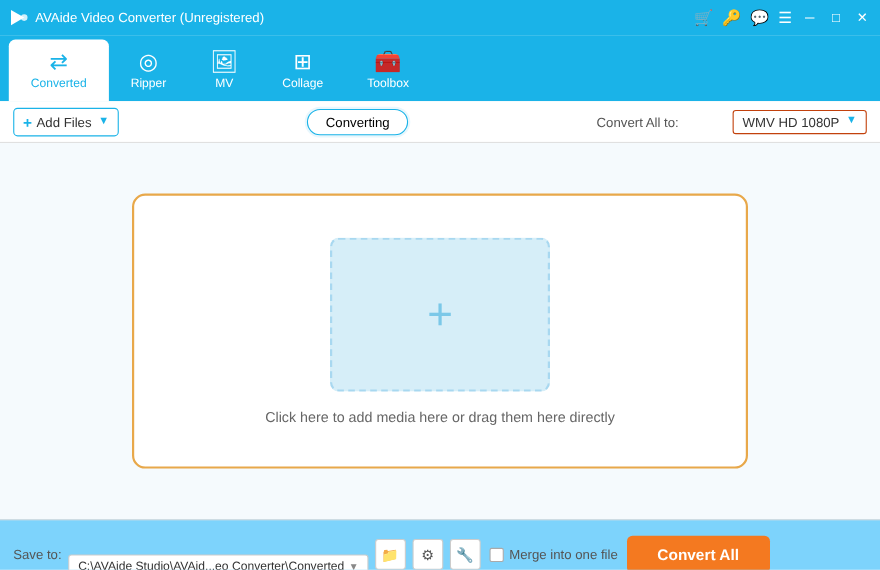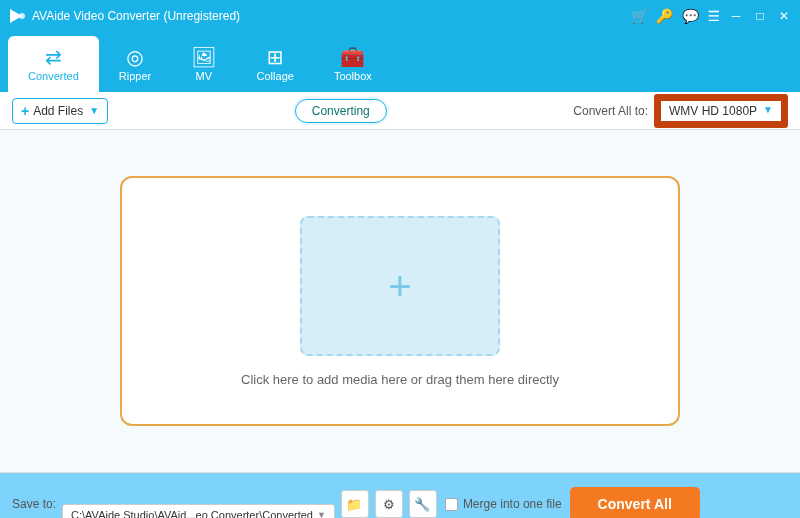--- a/index.html
+++ b/index.html
@@ -137,42 +137,43 @@
       padding: 4px 16px;
       border-radius: 14px;
       font-size: 12px;
       cursor: pointer;
       color: #666;
       border: none;
       background: transparent;
     }
     .tab-btn.active {
       background: white;
-      color: #0f766e;
+      color: #000000;
       border: 1px solid #1ab3e8;
     }
 
     #convert-all-to {
       display: flex;
       align-items: center;
       gap: 6px;
       font-size: 12px;
       color: #555;
     }
     #format-selector {
       display: flex;
       align-items: flex-start;
       background: white;
-      border: 7px solid #c2410c;
+      border: 1px solid #c2410c;
       border-radius: 3px;
       padding: 3px 8px;
       cursor: pointer;
       gap: 6px;
       font-size: 12px;
       color: #333;
+      margin-left: 43px;
     }
     #format-selector .dropdown-arrow {
       color: #1ab3e8;
       font-size: 10px;
     }
 
     
     #main-content {
       height: calc(518px - 32px - 60px - 38px - 46px);
       background: #f5fafd;

